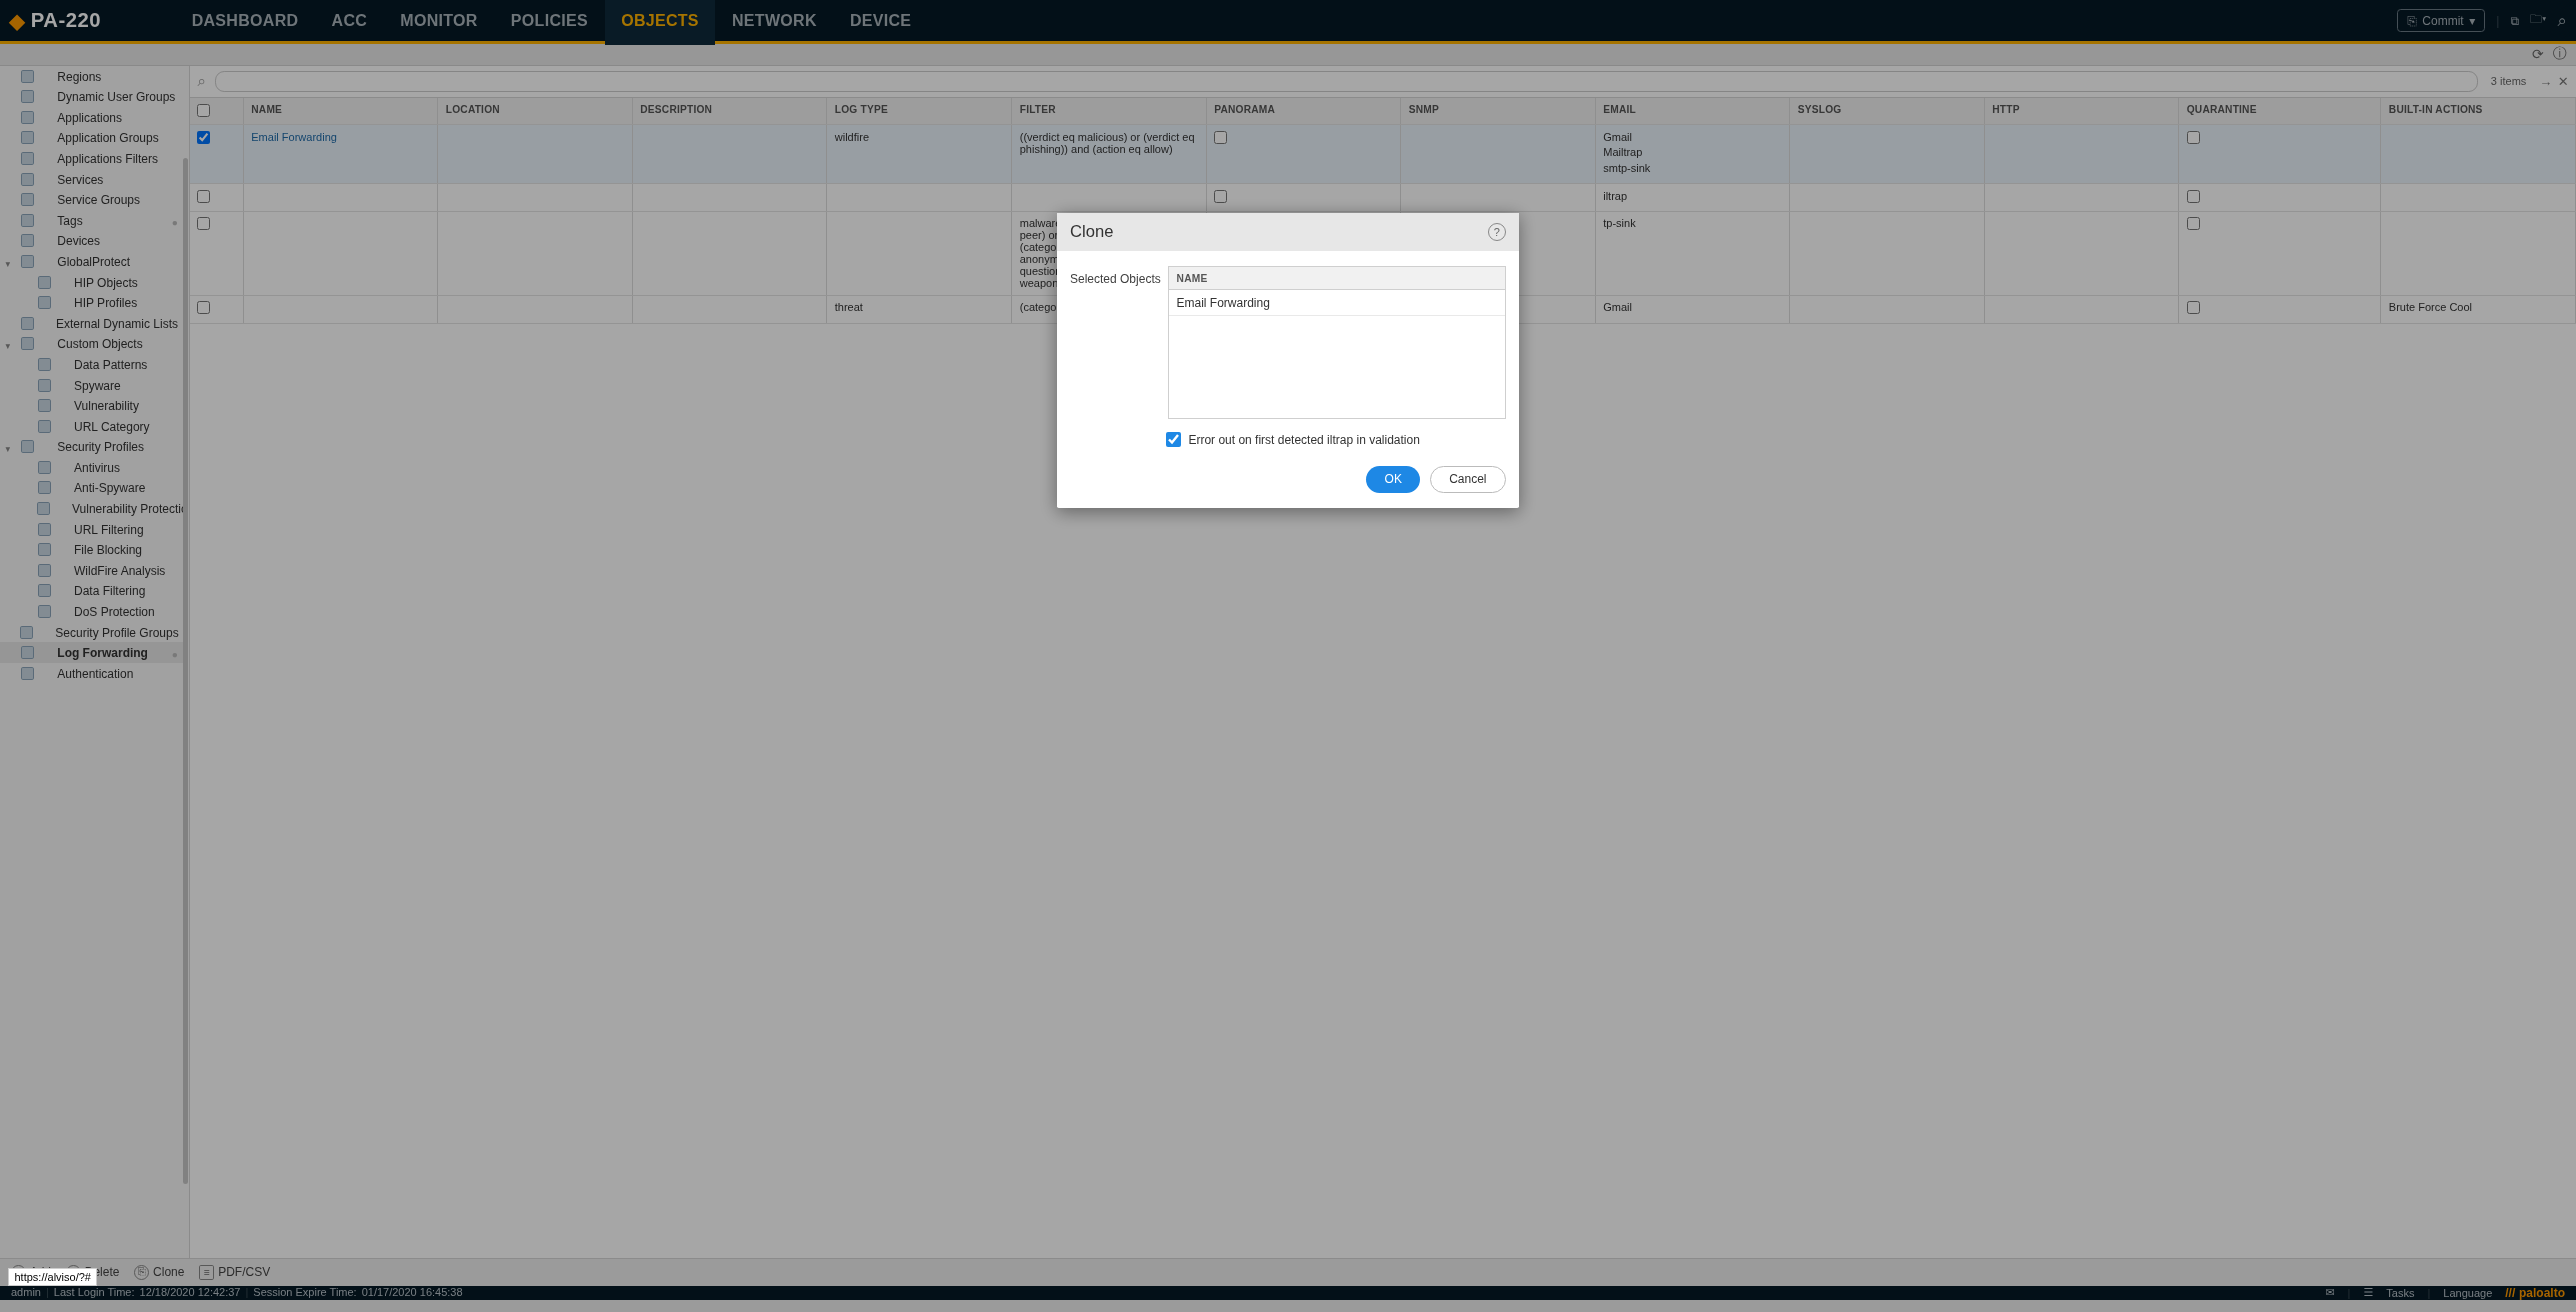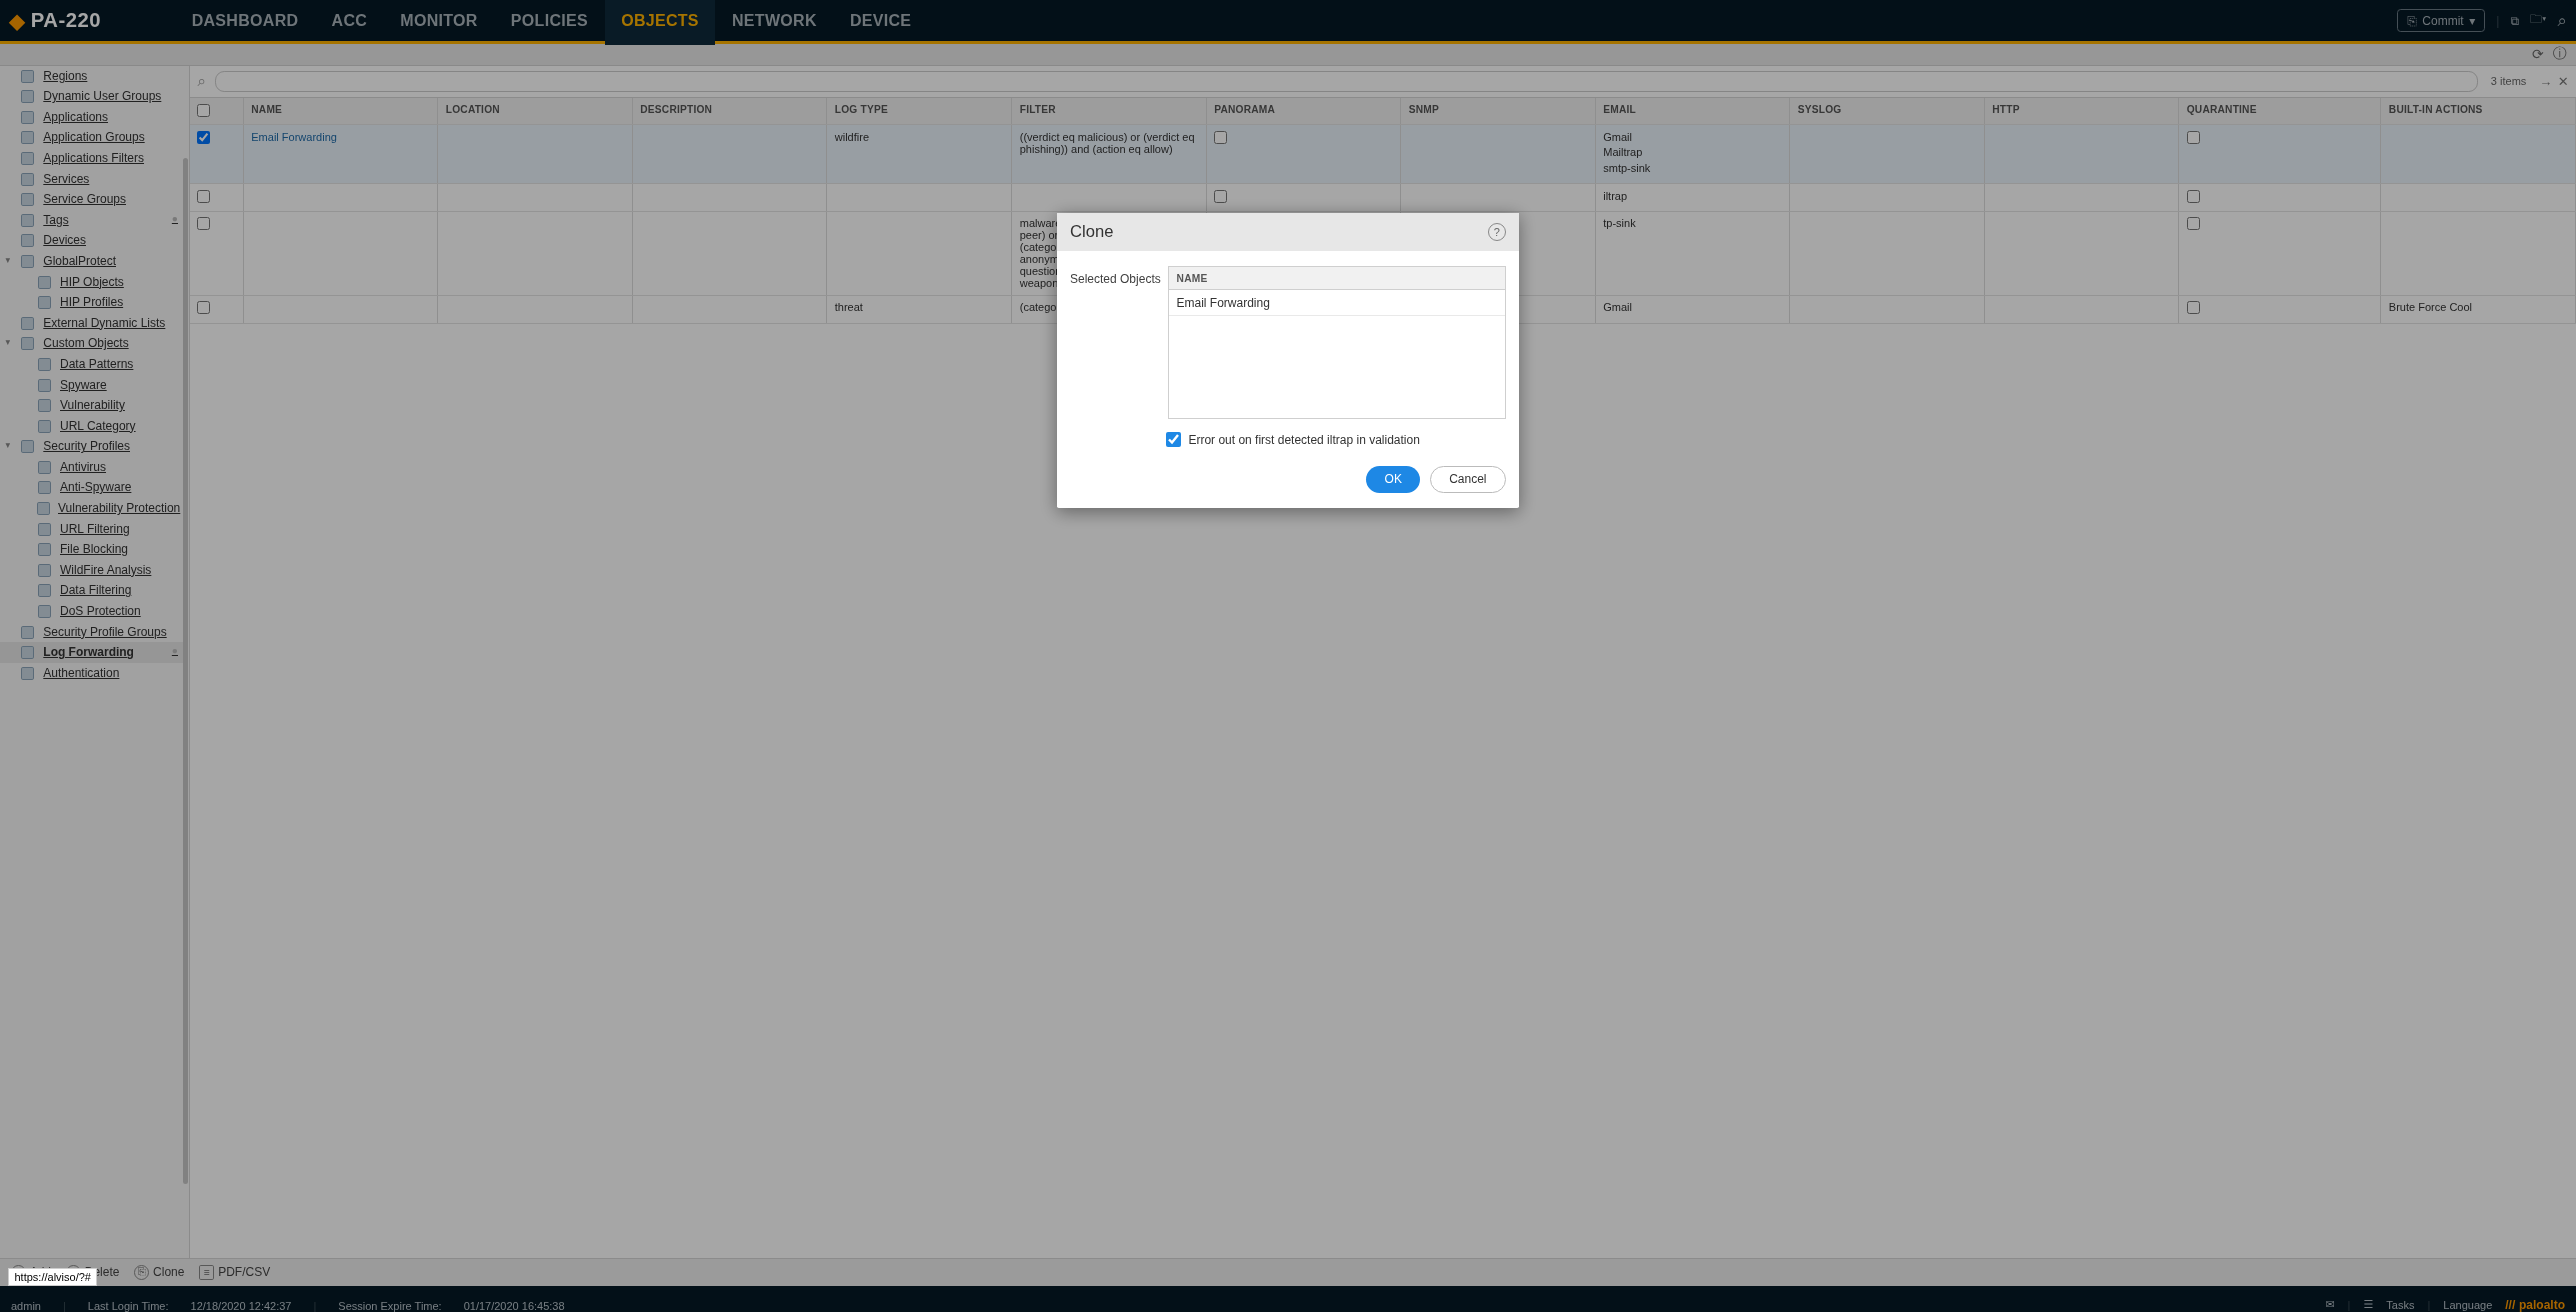--- a/index.html
+++ b/index.html
@@ -17,21 +17,21 @@
 .orange-line { height: 2.8px; background: #ffb300; width: 100%; }
 
 
 .util-strip { height: 22px; background: #e9e9e9; display: flex; justify-content: flex-end; align-items: center; padding: 0 9.2px; gap: 9.2px; font-size: 14px; color: #666; border-bottom: 0.9px solid #d3d3d3; }
 
 
 .main { display: flex; height: calc(100% - 41px - 2.8px - 22px - 28px - 26px); }
 .sidebar { width: 190px; background: #f7f7f7; border-right: 0.9px solid #d6d6d6; overflow-y: hidden; padding-top: 3.7px; flex-shrink: 0; position: relative; }
 .sidebar-scroll { position: absolute; inset: 0; right: 5.5px; overflow-y: auto; }
 .sidebar::after { content: ""; position: absolute; right: 0.9px; top: 92px; bottom: 74px; width: 5.5px; background: #c7c7c7; border-radius: 2.8px; }
-.side-row { display: flex; align-items: flex-start; gap: 8px; padding: 2.8px 5.5px 2.8px 20.3px; cursor: pointer; white-space: nowrap; font-size: 12px; color: #333; text-decoration: underline; }
+.side-row { display: flex; align-items: flex-end; gap: 22px; padding: 2.8px 5.5px 2.8px 20.3px; cursor: pointer; white-space: nowrap; font-size: 12px; color: #333; }
 .side-row.indent1 { padding-left: 37px; }
 .side-row.selected { background: #e6e6e6; font-weight: 700; }
 .side-row .chev { position: absolute; left: 5.5px; font-size: 9.2px; color: #888; }
 .side-row.parent { position: relative; }
 .side-ico { width: 15px; height: 15px; display: inline-flex; align-items: center; justify-content: center; font-size: 11px; }
 .side-row .dot { margin-left: auto; color: #bbb; font-size: 10.2px; }
 
 .content { flex: 1; display: flex; flex-direction: column; background: #fff; overflow: hidden; }
 .search-row { display: flex; align-items: center; padding: 5.5px 7.4px; gap: 5.5px; }
 .search-input-wrap { flex: 1; display: flex; align-items: center; }
@@ -48,21 +48,21 @@
 .link { color: #1e6aa8; cursor: pointer; }
 .cb { width: 13px; height: 13px; }
 .email-cell div { margin-bottom: 3.7px; }
 
 
 .bottom-toolbar { height: 28px; background: #efefef; border-top: 0.9px solid #d6d6d6; display: flex; align-items: center; gap: 15px; padding: 0 11px; font-size: 12px; color: #444; }
 .bt-btn { display: inline-flex; align-items: center; gap: 3.7px; cursor: pointer; }
 .bt-btn .ico { width: 15px; height: 15px; border: 0.9px solid #888; border-radius: 50%; display: inline-flex; align-items: center; justify-content: center; font-size: 10.2px; color: #666; }
 
 
-.statusbar { height: 26px; background: #051925; color: #b8c2c9; display: flex; align-items: flex-end; padding: 0 11px; font-size: 11px; gap: 22px; }
+.statusbar { height: 14px; background: #051925; color: #b8c2c9; display: flex; align-items: flex-start; padding: 0 11px; font-size: 11px; gap: 5px; }
 .statusbar .sep { color: #3a4a55; }
 .statusbar-right { margin-left: auto; display: flex; align-items: center; gap: 13px; }
 .url-chip { position: fixed; bottom: 26px; left: 8px; background: #fff; color: #000; font-size: 11px; padding: 1.8px 5.5px; border: 0.9px solid #ccc; z-index: 1000; }
 
 
 .overlay { position: fixed; inset: 0; background: rgba(0,0,0,0.35); z-index: 500; }
 .modal { position: fixed; left: 50%; top: 213px; transform: translateX(-50%); width: 462px; background: #fff; border-radius: 1.8px; box-shadow: 0 3.7px 18.5px rgba(0,0,0,0.4); z-index: 600; }
 .modal-head { background: #e7e7e7; padding: 9.2px 13px; display: flex; align-items: center; justify-content: space-between; font-size: 16.6px; color: #333; }
 .modal-head .help { width: 18.5px; height: 18.5px; border: 0.9px solid #888; border-radius: 50%; display: inline-flex; align-items: center; justify-content: center; font-size: 11px; color: #666; cursor: pointer; }
 .modal-body { padding: 15px 13px 7.4px 13px; display: flex; gap: 7.4px; }

